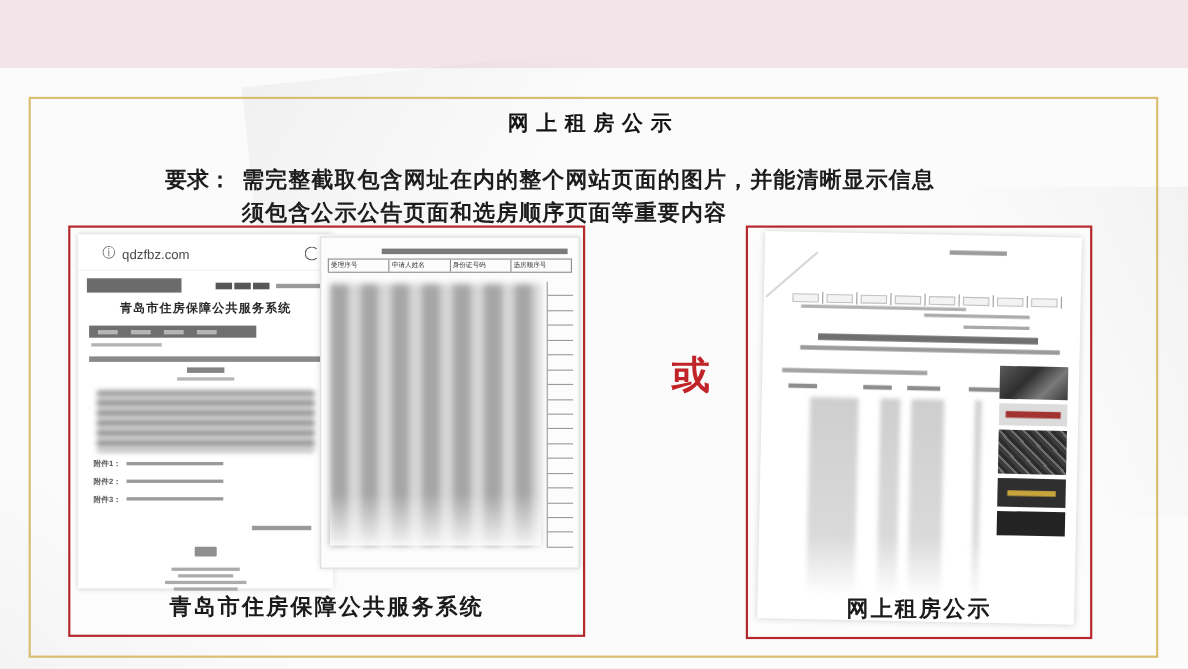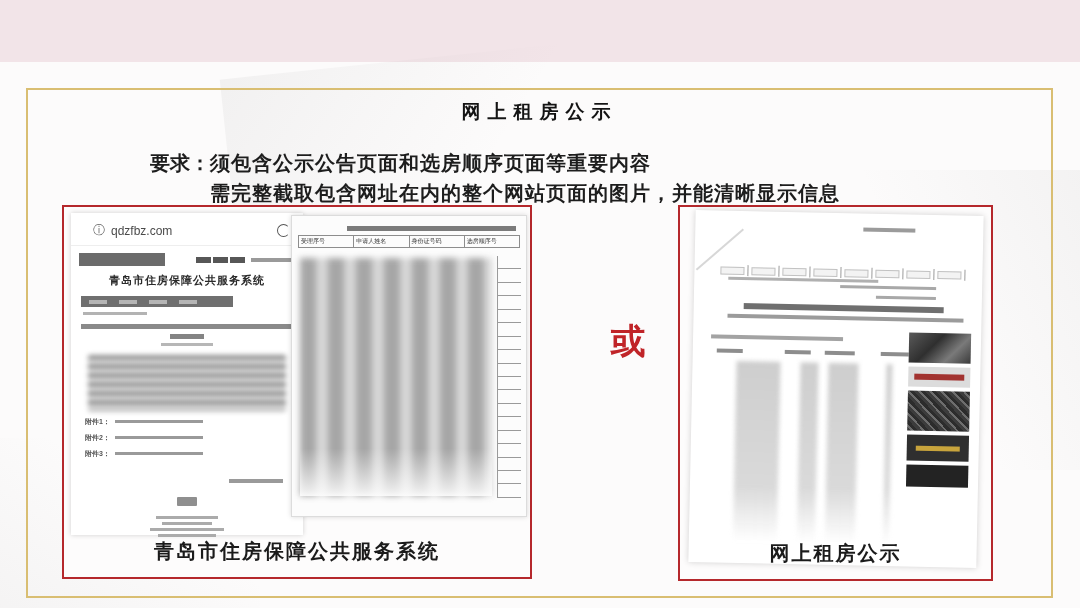--- a/index.html
+++ b/index.html
@@ -16,21 +16,21 @@
             background:linear-gradient(35deg, rgba(160,160,160,.10), rgba(255,255,255,0) 65%); }
 
   .frame { position:absolute; left:26px; top:88px; width:1027px; height:510px; border:2px solid #d9be72; }
 
   .slide-title { position:absolute; top:9px; left:0; width:100%; text-align:center;
                  font-family:"DejaVu Serif", serif; font-weight:bold; font-size:19px;
                  letter-spacing:7px; color:#141414; }
 
   .req { position:absolute; left:122px; top:58px; display:flex;
          font-family:"DejaVu Serif", serif; font-weight:bold; font-size:20px; color:#1d1d1d; }
-  .req-label { margin-right:0; line-height:30px; }
+  .req-label { margin-right:10px; line-height:30px; }
   .req-lines div { line-height:30px; letter-spacing:1px; }
 
   .shot-box { position:absolute; border:2px solid #b5282c; background:#fdfcfc; }
   .box-left  { left:34px;  top:115px; width:470px; height:374px; }
   .box-right { left:650px; top:115px; width:315px; height:376px; }
   .caption { position:absolute; bottom:12px; left:0; width:100%; text-align:center;
              font-weight:bold; font-size:20px; color:#1b1b1b; letter-spacing:2px;
              font-family:"Liberation Sans", sans-serif; }
 
   .or-word { position:absolute; left:540px; top:228px; width:120px; text-align:center;
@@ -136,22 +136,22 @@
   <div class="sheen sheen2"></div>
   <div class="sheen sheen3"></div>
 
   <div class="frame">
 
     <div class="slide-title">网上租房公示</div>
 
     <div class="req">
       <div class="req-label">要求：</div>
       <div class="req-lines">
+        <div>需完整截取包含网址在内的整个网站页面的图片，并能清晰显示信息</div>
         <div>须包含公示公告页面和选房顺序页面等重要内容</div>
-        <div>需完整截取包含网址在内的整个网站页面的图片，并能清晰显示信息</div>
       </div>
     </div>
 
     <div class="shot-box box-left">
 
       <div class="browser-page">
         <div class="url-bar">
           <span class="info-glyph">ⓘ</span>
           <span>qdzfbz.com</span>
           <span class="refresh-ring"></span>

